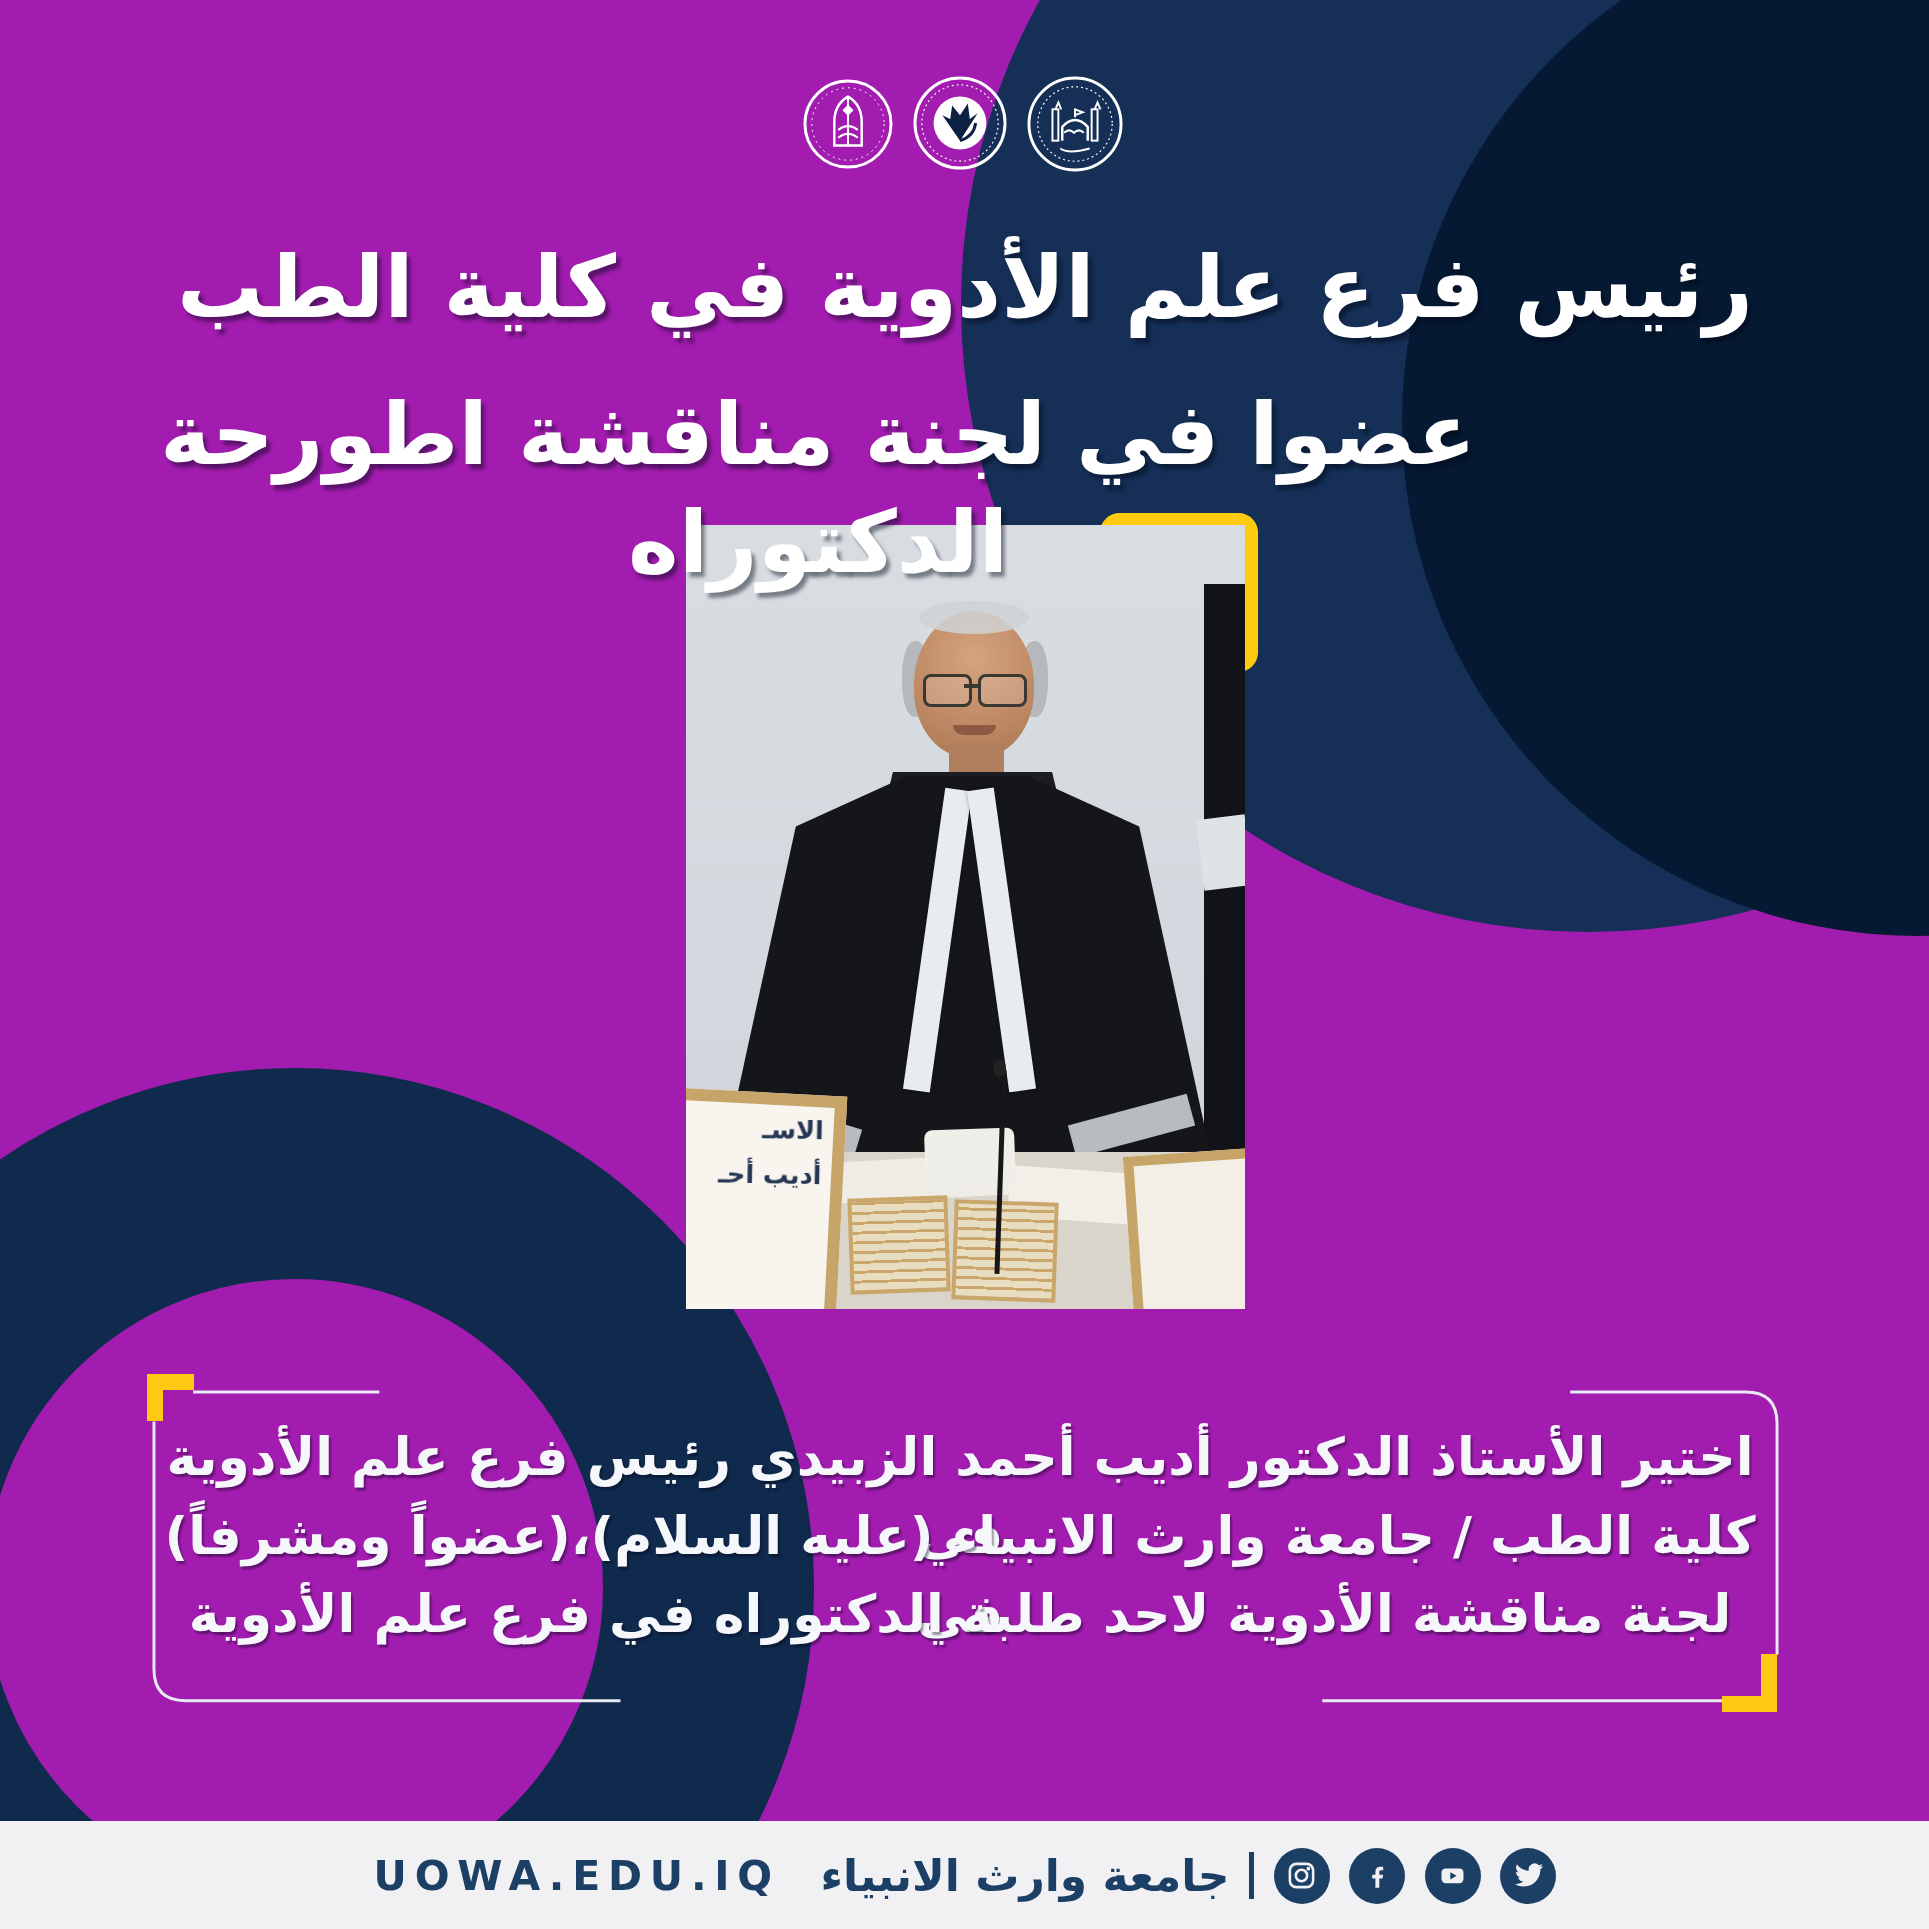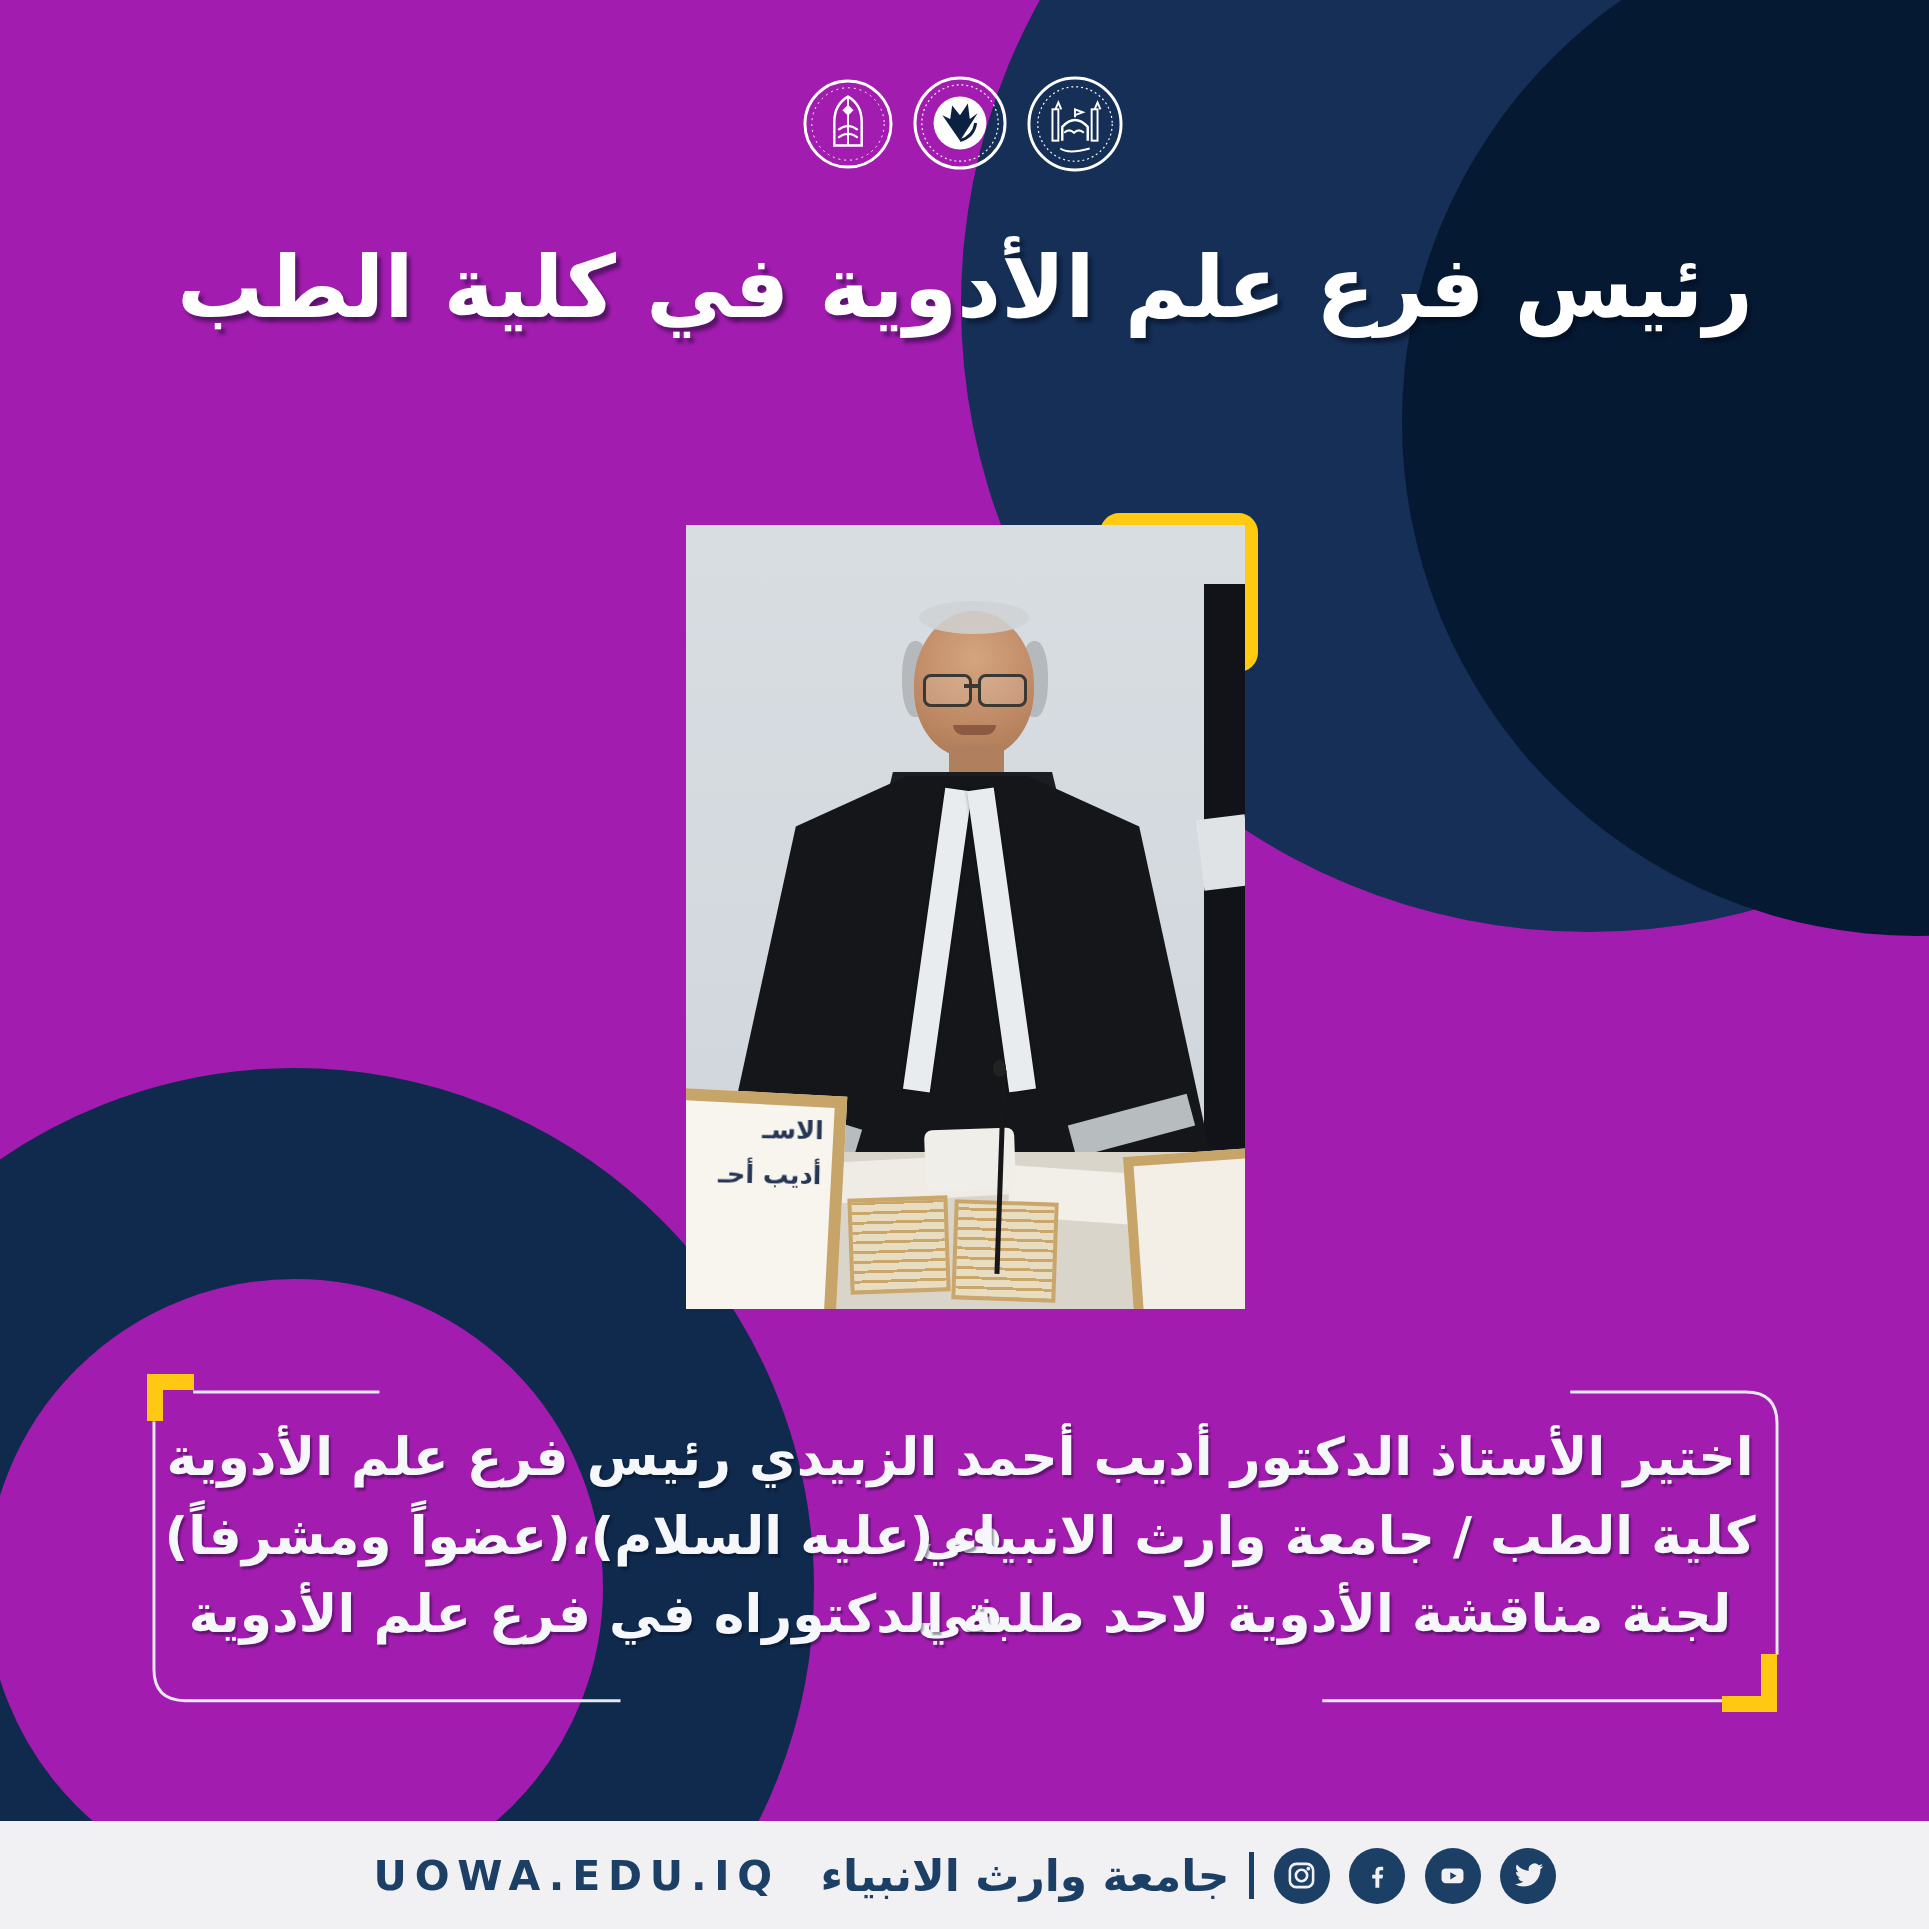--- a/index.html
+++ b/index.html
@@ -131,20 +131,21 @@
       <rect x="66" y="34" width="6" height="32" fill="none" stroke="#fff" stroke-width="2"></rect>
       <path d="M29 34 l3 -7 3 7 M69 34 l3 -7 3 7" fill="none" stroke="#fff" stroke-width="2"></path>
       <path d="M36 66 V52 q13 -14 26 0 v14" fill="none" stroke="#fff" stroke-width="2.5"></path>
       <path d="M49 42 v-8 l8 3 -8 3" fill="none" stroke="#fff" stroke-width="2"></path>
       <path d="M38 58 q5 -5 10 0 q5 -5 10 0" fill="none" stroke="#fff" stroke-width="2"></path>
       <path d="M34 74 q8 6 30 0" fill="none" stroke="#fff" stroke-width="2"></path>
     </svg>
   </div>
 
   <div class="abs title-line" id="title-line-1">رئيس فرع علم الأدوية في كلية الطب</div>
+  <div class="abs title-line" id="title-line-2">عضوا في لجنة مناقشة اطورحة الدكتوراه</div>
 
   <div class="abs photo-accent"></div>
   <div class="abs photo">
     <div class="p2"></div>
     <div class="p2band"></div>
     <div class="hair-l"></div>
     <div class="hair-r"></div>
     <div class="head"></div>
     <div class="hair-top"></div>
     <div class="glass gl"></div>

